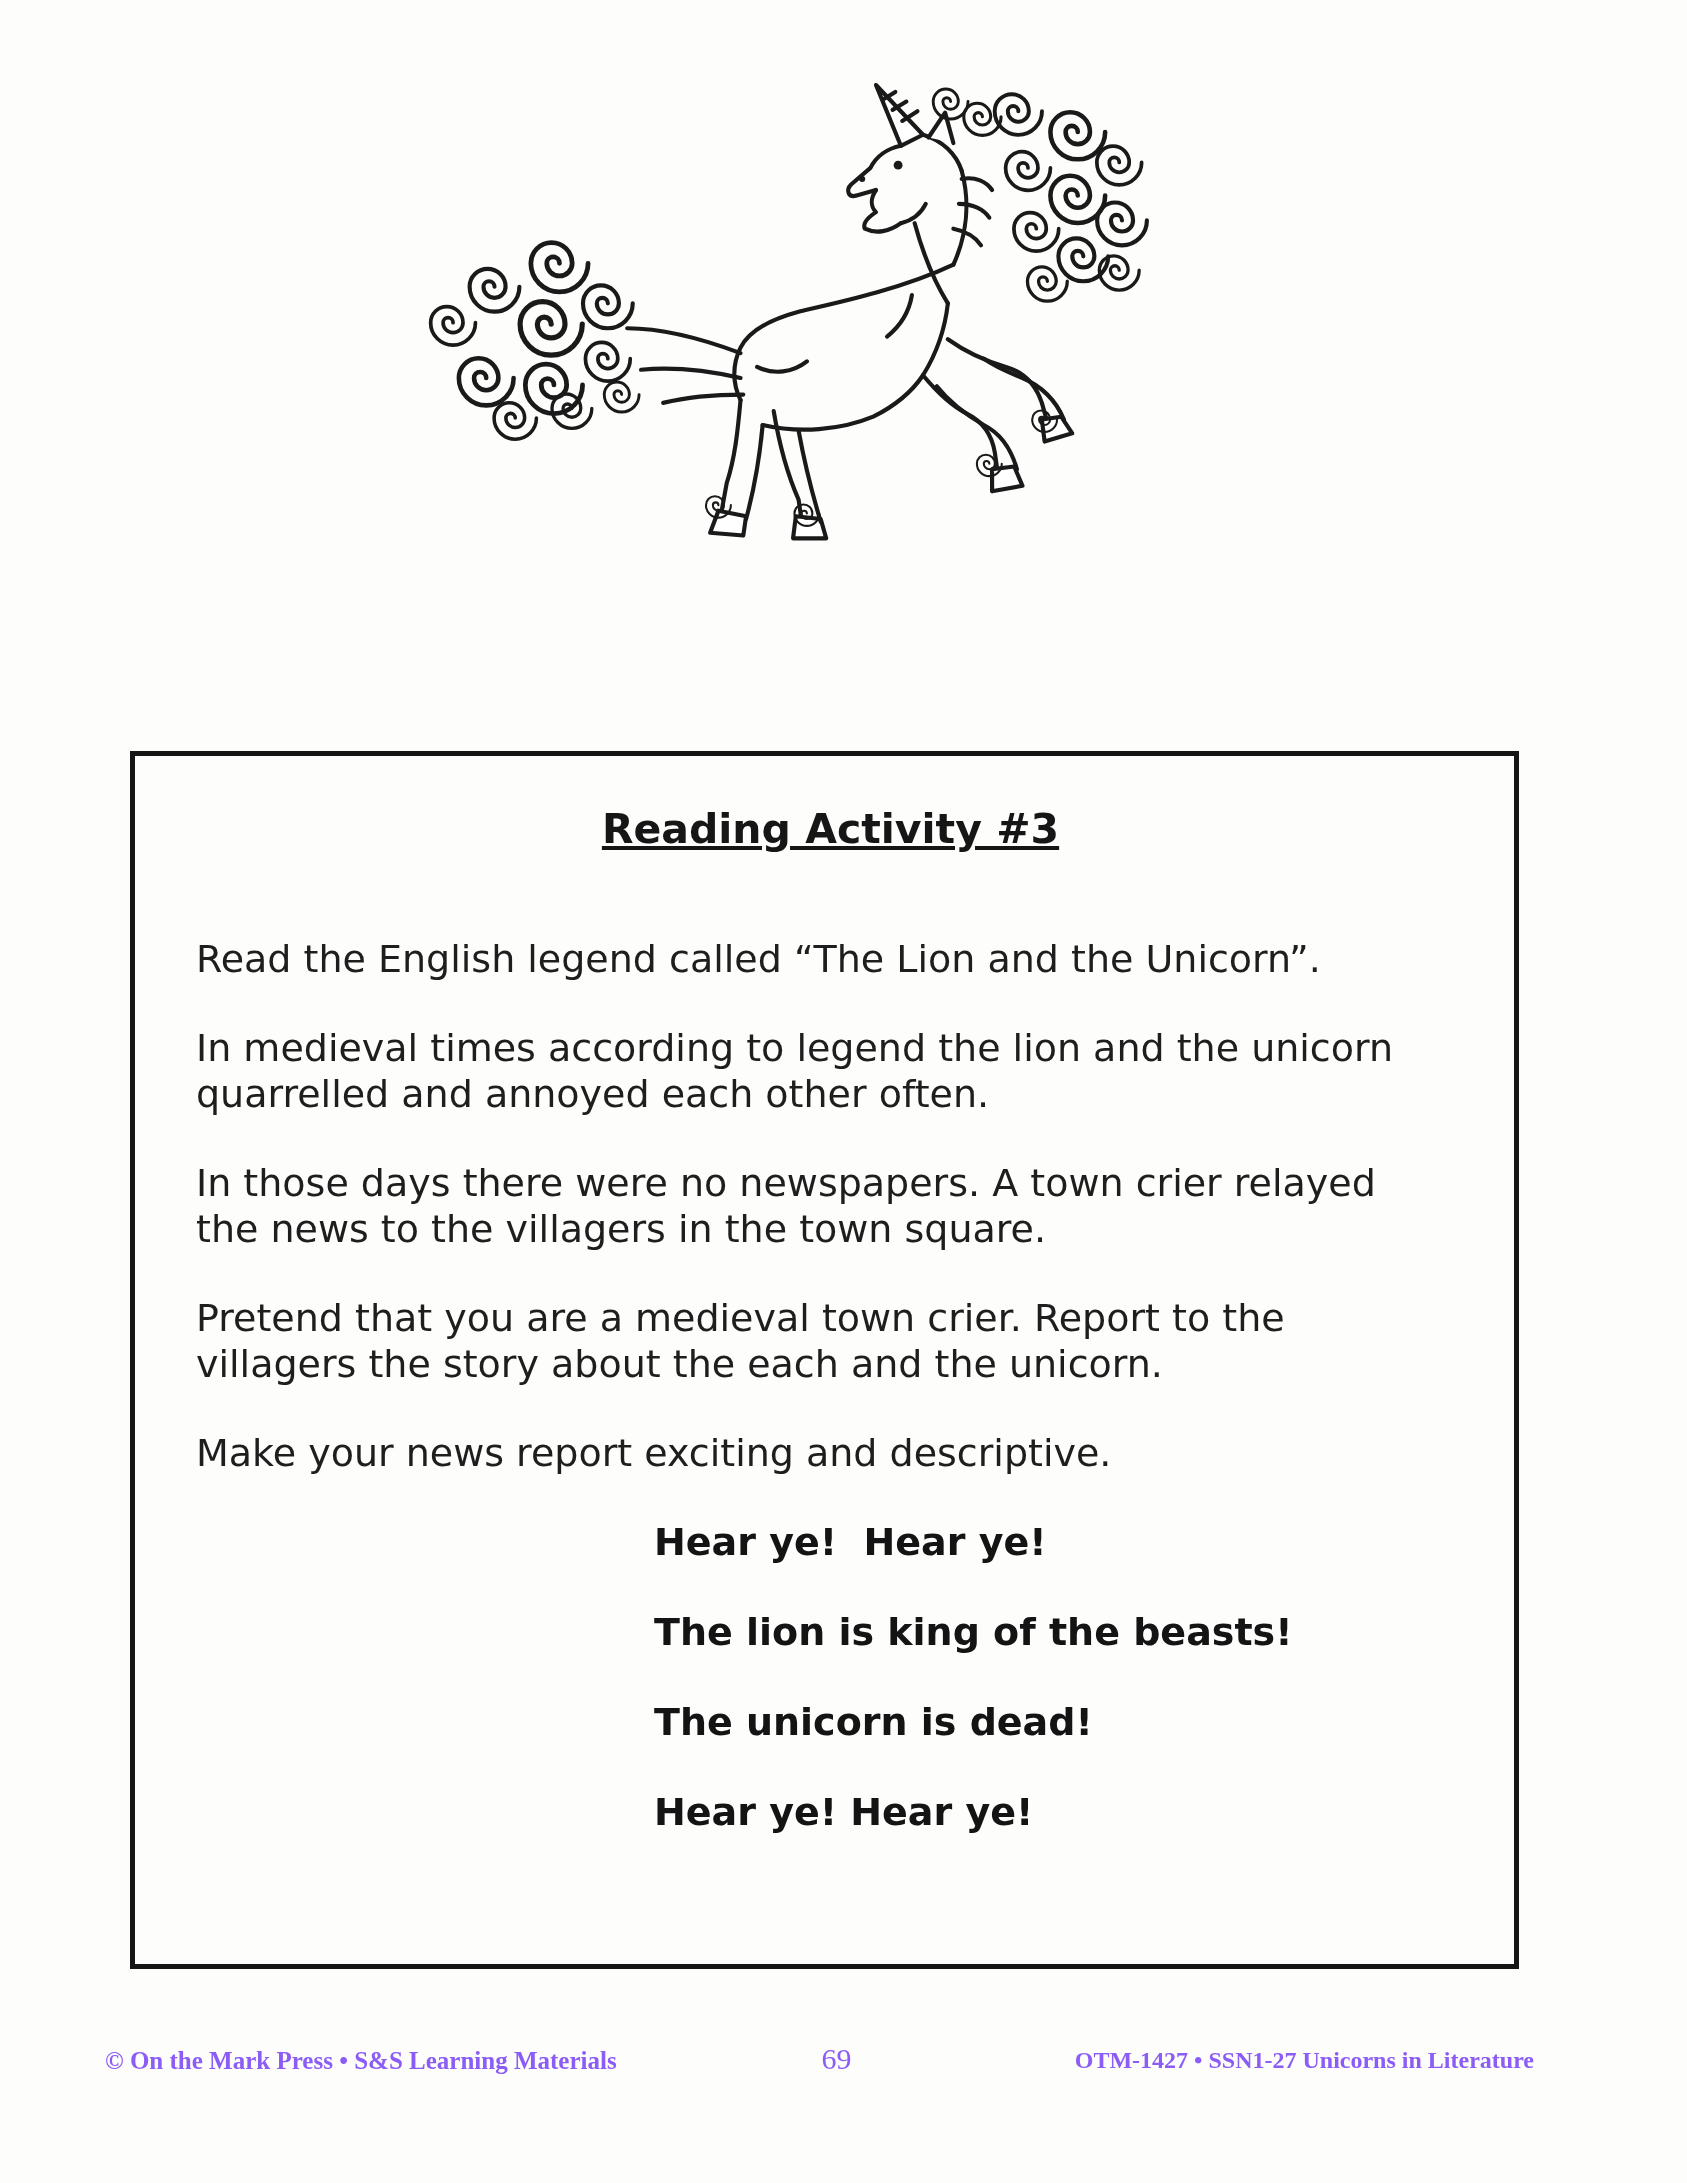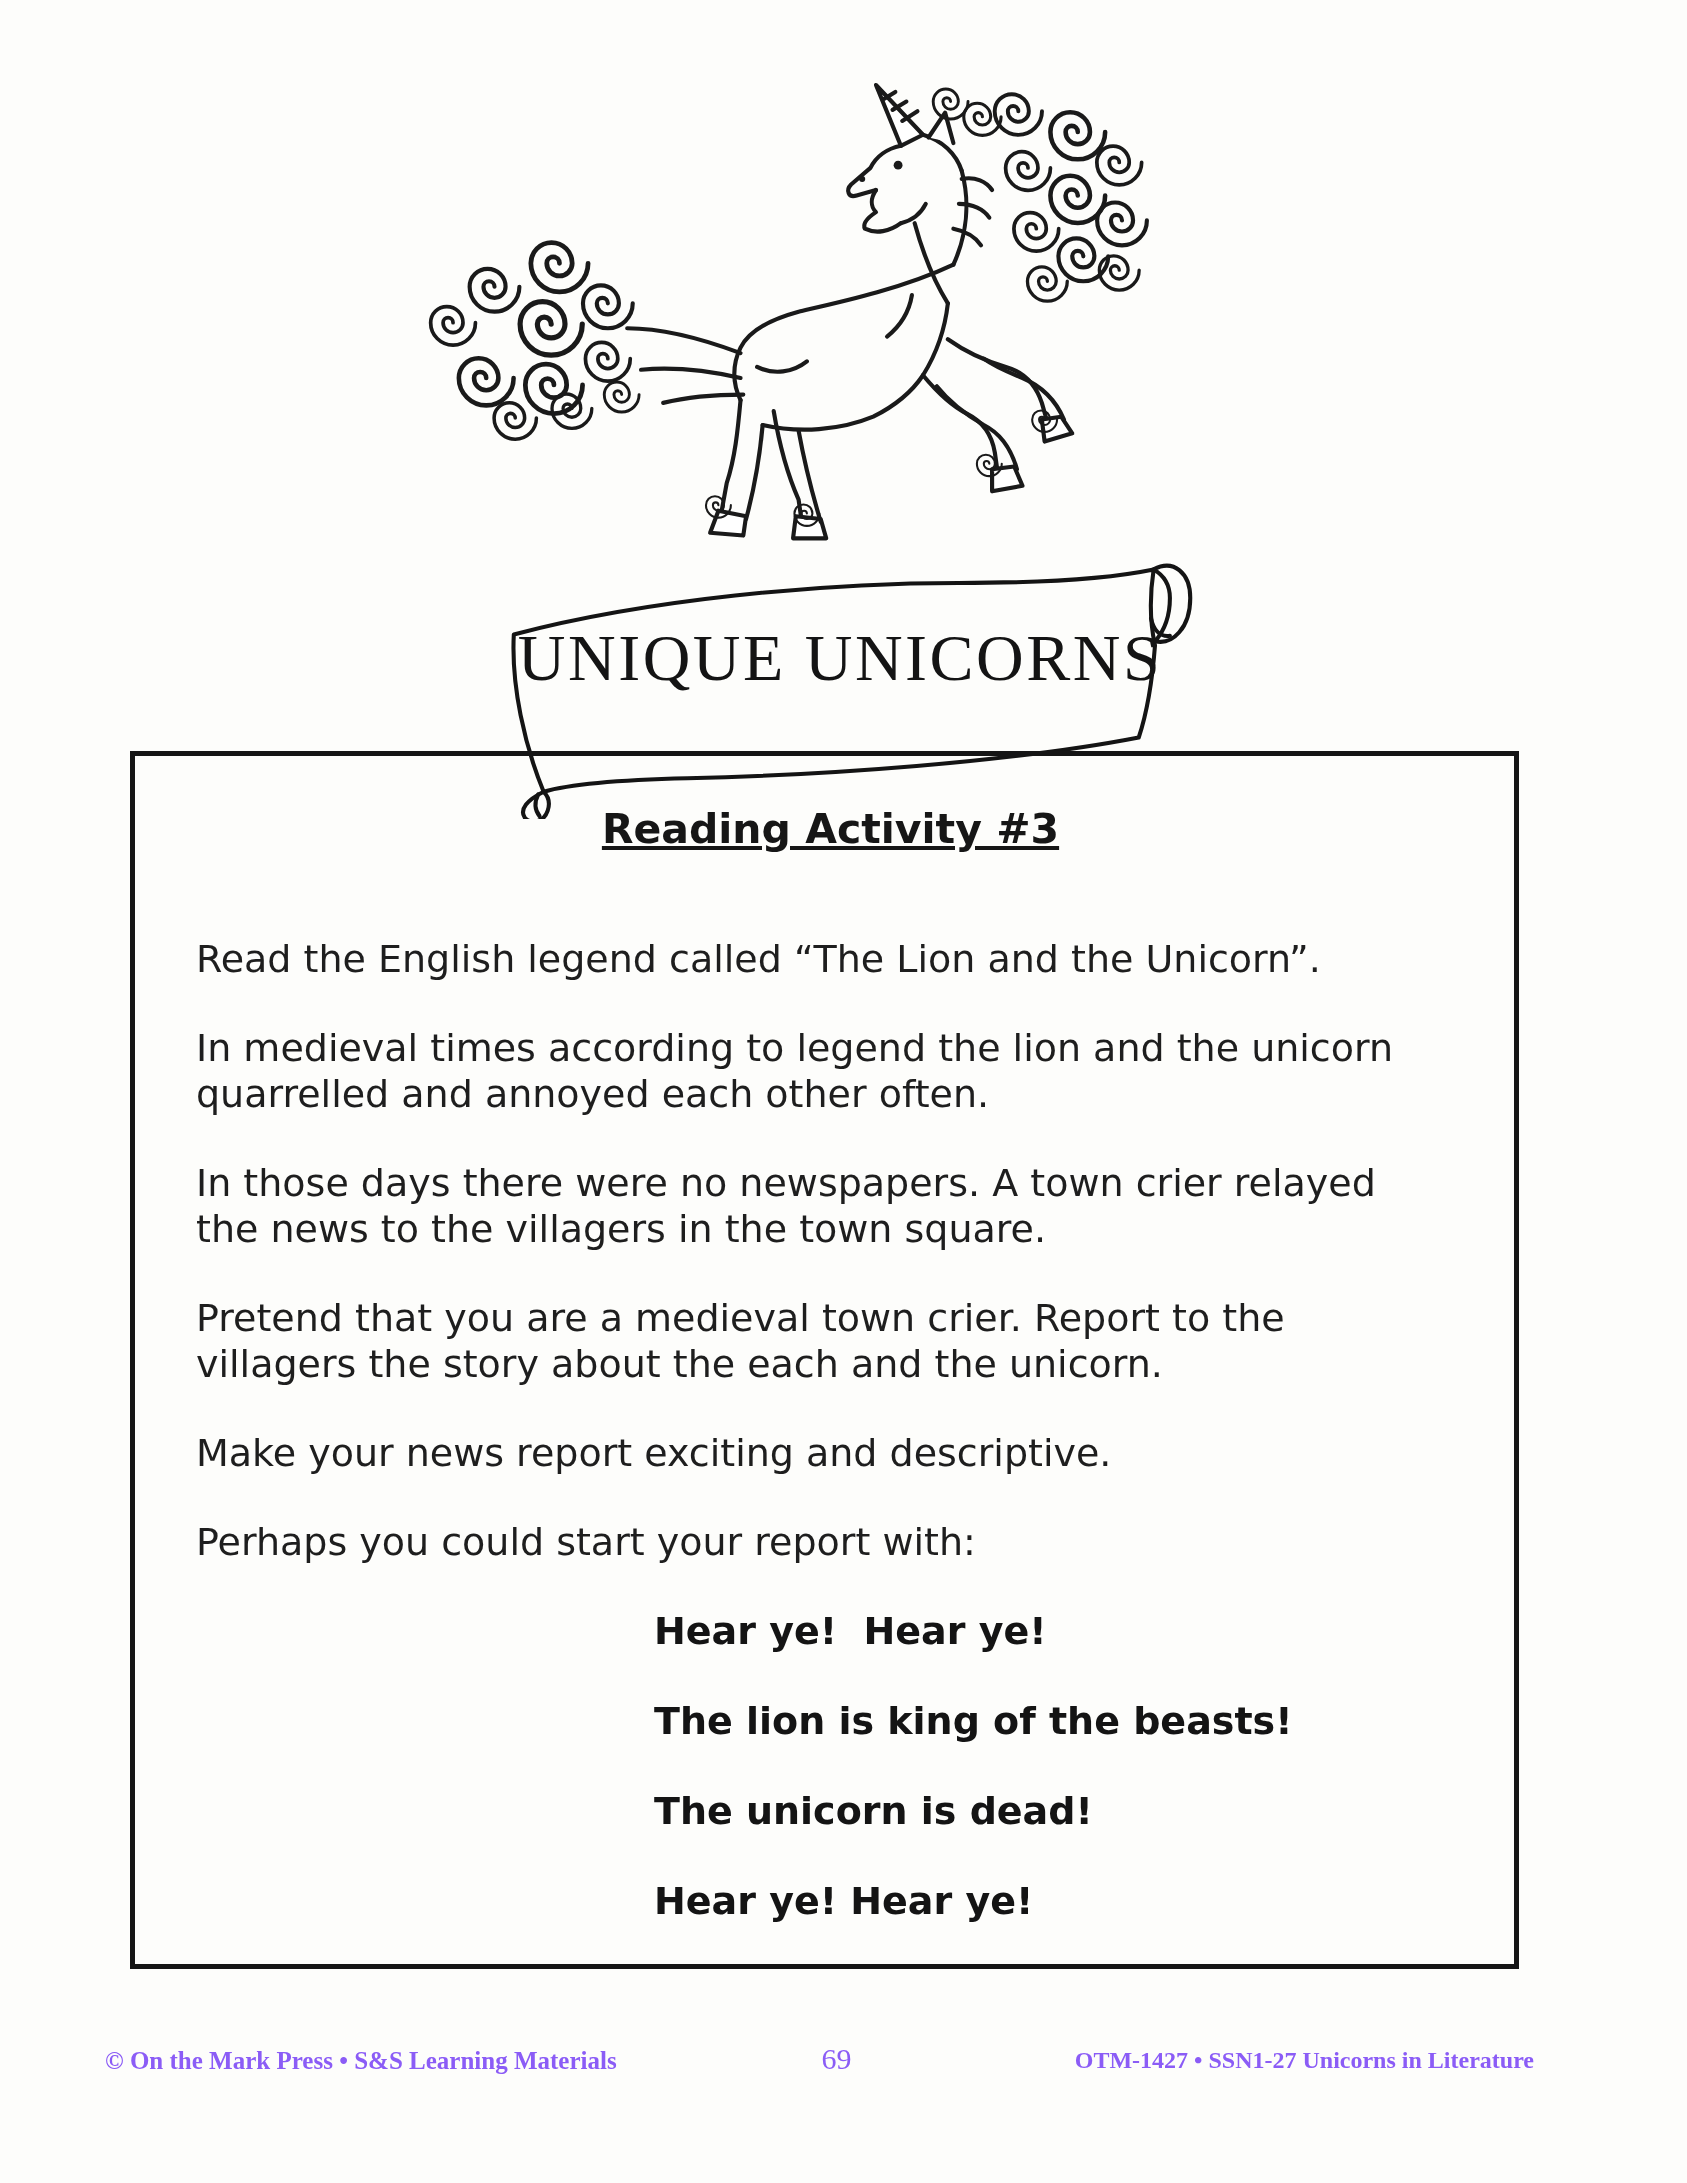--- a/index.html
+++ b/index.html
@@ -146,50 +146,29 @@
 
       <g>
         <use href="#curl" transform="translate(224,296) scale(0.5)"></use>
         <use href="#curl" transform="translate(288,302) scale(0.5)"></use>
         <use href="#curl" transform="translate(420,266) scale(0.5)"></use>
         <use href="#curl" transform="translate(460,234) scale(0.5)"></use>
       </g>
     </svg>
   </div>
 
-  <div class="banner">
-    <svg viewBox="0 0 540 210">
-      <g stroke="#141414" stroke-width="3" stroke-linejoin="round" stroke-linecap="round">
-
-        <path d="M22 74 C120 48 250 36 350 36 C415 36 465 32 494 26
-                 C491 46 491 64 495 82
-                 C493 108 489 132 483 150
-                 C390 168 250 178 150 180 C108 181 64 184 44 190
-                 C30 156 20 112 22 74 Z" fill="#fdfdfb"></path>
-
-        <path d="M494 26 C509 18 521 29 521 47 C521 69 508 82 495 79
-                 C502 71 506 60 506 47 C506 37 501 30 494 26 Z" fill="#fdfdfb"></path>
-        <path d="M492 62 C494 71 499 76 506 75" fill="none"></path>
-
-        <path d="M44 190 C32 196 26 203 30 209 C34 214 44 213 47 204 C49 198 47 193 44 190 Z" fill="#fdfdfb"></path>
-        <path d="M40 192 C37 198 37 203 41 208" fill="none"></path>
-      </g>
-    </svg>
-    <div class="banner-title">UNIQUE UNICORNS</div>
-  </div>
 
   <div class="box">
     <h2>Reading Activity #3</h2>
 
     <p class="para">Read the English legend called “The Lion and the Unicorn”.</p>
     <p class="para">In medieval times according to legend the lion and the unicorn quarrelled and annoyed each other often.</p>
     <p class="para">In those days there were no newspapers. A town crier relayed the news to the villagers in the town square.</p>
     <p class="para">Pretend that you are a medieval town crier. Report to the villagers the story about the each and the unicorn.</p>
     <p class="para">Make your news report exciting and descriptive.</p>
-    <p class="para">Perhaps you could start your report with:</p>
 
     <div class="chants">
       <p class="chant">Hear ye!  Hear ye!</p>
       <p class="chant">The lion is king of the beasts!</p>
       <p class="chant">The unicorn is dead!</p>
       <p class="chant">Hear ye! Hear ye!</p>
     </div>
   </div>
 
   <div class="footer">

